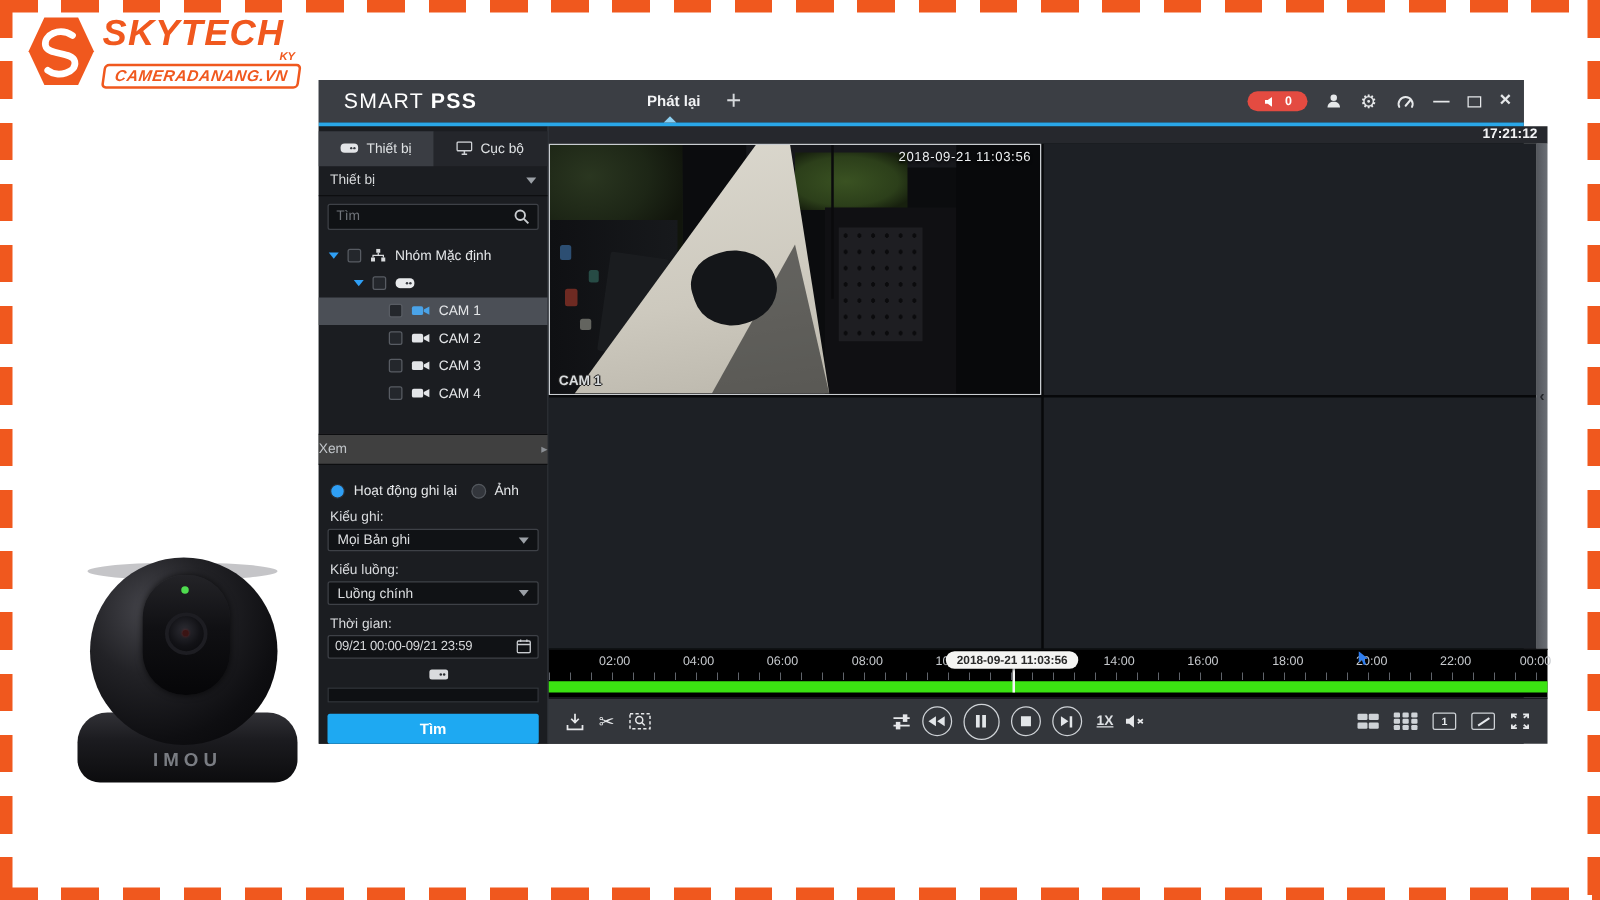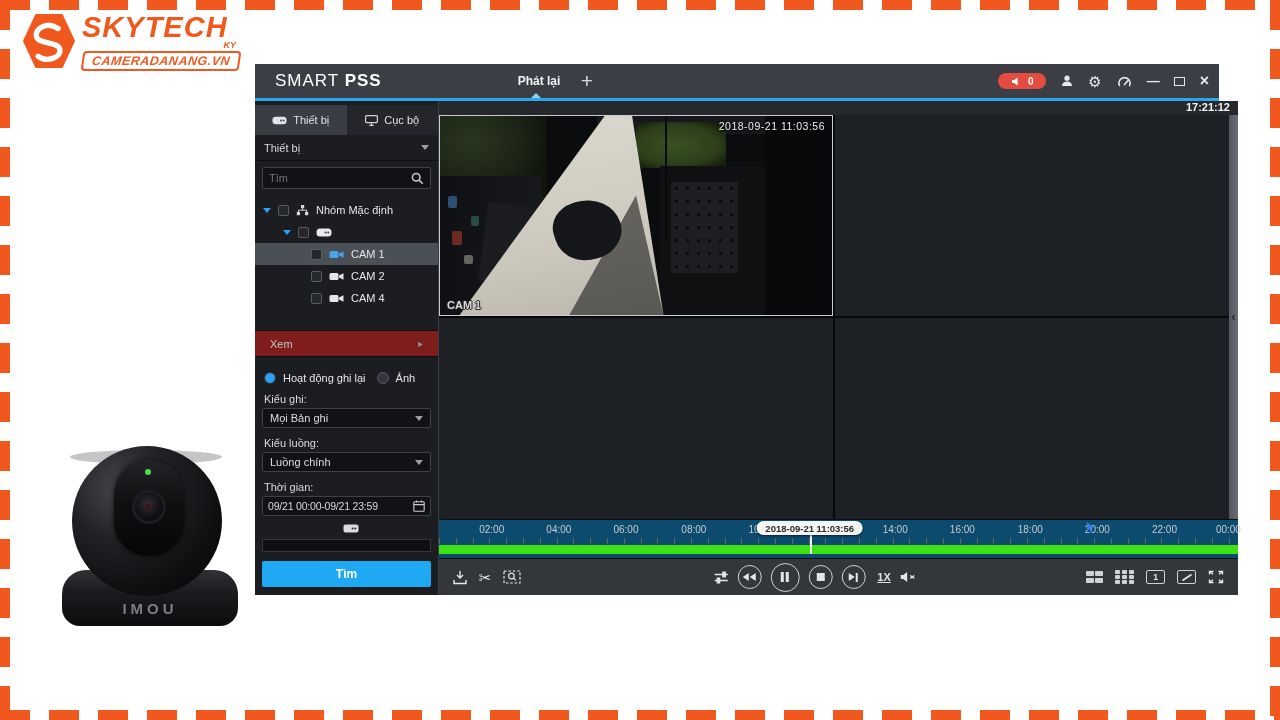--- a/index.html
+++ b/index.html
@@ -74,22 +74,22 @@
   .sb-search input::placeholder { color:#70747a; }
 
   .tree { margin-top:4px; }
   .trow { display:flex; align-items:center; height:22px; padding-left:8px; gap:7px; }
   .trow.indent1 { padding-left:28px; }
   .trow.camrow { padding-left:56px; }
   .trow.selected { background:#4b4f56; }
   .tri { width:0; height:0; border-left:4px solid transparent; border-right:4px solid transparent; border-top:5px solid #2f9ff5; }
   .cb { width:11px; height:11px; background:#24272c; border:1px solid #585c63; border-radius:2px; flex:none; }
 
-  .sb-view { margin-top:21px; height:27px; background:#7f1d1d; border-top:1px solid #0d0e10; border-bottom:1px solid #0d0e10;
-    display:flex; align-items:center; padding:0 15px; color:#c2c6ca; }
+  .sb-view { margin-top:21px; height:27px; background:#404040; border-top:1px solid #0d0e10; border-bottom:1px solid #0d0e10;
+    display:flex; align-items:center; padding:0 0; color:#c2c6ca; }
   .view-arrow { margin-left:auto; color:#8b8f94; font-size:10px; }
 
   .sb-radios { display:flex; align-items:center; gap:7px; margin:15px 9px 0; }
   .radio { width:12px; height:12px; border-radius:50%; background:#33363c; border:1px solid #54585e; flex:none; }
   .radio.on { background:#2f9ff5; border-color:#2a2d33; }
   .sb-label { margin:9px 9px 3px; color:#d8dadd; }
   .sb-select { margin:0 7px; height:20px; background:#101215; border:1px solid #3e4147; border-radius:2px;
     display:flex; align-items:center; padding:0 7px; color:#dcdee0; }
   .sb-date { margin:0 7px; height:20px; background:#101215; border:1px solid #3e4147; border-radius:2px;
     display:flex; align-items:center; padding:0 5px; color:#d6d8da; font-size:10.5px; letter-spacing:-0.2px; }
@@ -126,21 +126,21 @@
   .sc-pole { left:57.5%; top:0; width:2px; height:62%; background:#0a0a0c; }
   .sc-path { inset:0; clip-path:polygon(42% 0,49% 0,57% 100%,5% 100%);
     background:linear-gradient(170deg,#dcd9cf 0%,#cdc9be 55%,#b5b1a6 100%); }
   .sc-pathshadow { inset:0; clip-path:polygon(50% 40%,57% 100%,33% 100%); background:rgba(10,11,13,.55); }
   .sc-bike { left:29%; top:42%; width:17%; height:30%; background:#141619; border-radius:40% 55% 45% 50%; transform:rotate(-18deg); }
   .osd { position:absolute; right:7px; top:4px; color:#eceff1; font-size:10.5px; letter-spacing:.5px; text-shadow:0 1px 2px #000; }
   .cam-label { position:absolute; left:7px; bottom:4px; color:#d9dcde; font-size:11px; font-weight:bold;
     text-shadow:-1px 0 #222,1px 0 #222,0 -1px #222,0 1px #222; }
 
   
-  .timeline { position:relative; height:39px; background:#0c4a6e; border-top:1px solid #0d0e10; }
+  .timeline { position:relative; height:39px; background:#000000; border-top:1px solid #0d0e10; }
   .tl-label { position:absolute; top:4px; transform:translateX(-50%); color:#c7cace; font-size:10px; }
   .tl-ticks { position:absolute; left:0; right:0; top:18px; height:6px;
     background:repeating-linear-gradient(90deg,#60646b 0 1px,transparent 1px 16.8px); }
   .tl-green { position:absolute; left:0; right:0; bottom:4px; height:9px; background:#3be312; }
   .tl-playhead { position:absolute; left:46.4%; top:3px; bottom:4px; width:2px; background:#f4f5f6; }
   .tl-bubble { position:absolute; left:46.4%; top:1px; transform:translateX(-50%); background:#f4f4f2; color:#2b2b2b;
     font-size:9.5px; font-weight:bold; border-radius:8px; padding:1.5px 9px; white-space:nowrap; box-shadow:0 1px 2px rgba(0,0,0,.5); }
   .tl-cursor { position:absolute; left:81%; top:0px; color:#2f7ef0; }
 
   
@@ -319,20 +319,30 @@
           </div>
           <div class="trow camrow">
             <span class="cb"></span>
             <span class="ic">
               <svg width="15" height="9" viewBox="0 0 15 9">
                   <rect x=".5" y="1" width="9" height="7" rx="1.5" fill="#e3e5e8"></rect>
                   <path d="M10 3.6 L14.5 1.2 V7.8 L10 5.4 z" fill="#e3e5e8"></path>
                 </svg>
             </span>
             <span>CAM 2</span>
+          </div>
+          <div class="trow camrow">
+            <span class="cb"></span>
+            <span class="ic">
+              <svg width="15" height="9" viewBox="0 0 15 9">
+                  <rect x=".5" y="1" width="9" height="7" rx="1.5" fill="#e3e5e8"></rect>
+                  <path d="M10 3.6 L14.5 1.2 V7.8 L10 5.4 z" fill="#e3e5e8"></path>
+                </svg>
+            </span>
+            <span>CAM 3</span>
           </div>
           <div class="trow camrow">
             <span class="cb"></span>
             <span class="ic">
               <svg width="15" height="9" viewBox="0 0 15 9">
                   <rect x=".5" y="1" width="9" height="7" rx="1.5" fill="#e3e5e8"></rect>
                   <path d="M10 3.6 L14.5 1.2 V7.8 L10 5.4 z" fill="#e3e5e8"></path>
                 </svg>
             </span>
             <span>CAM 4</span>

